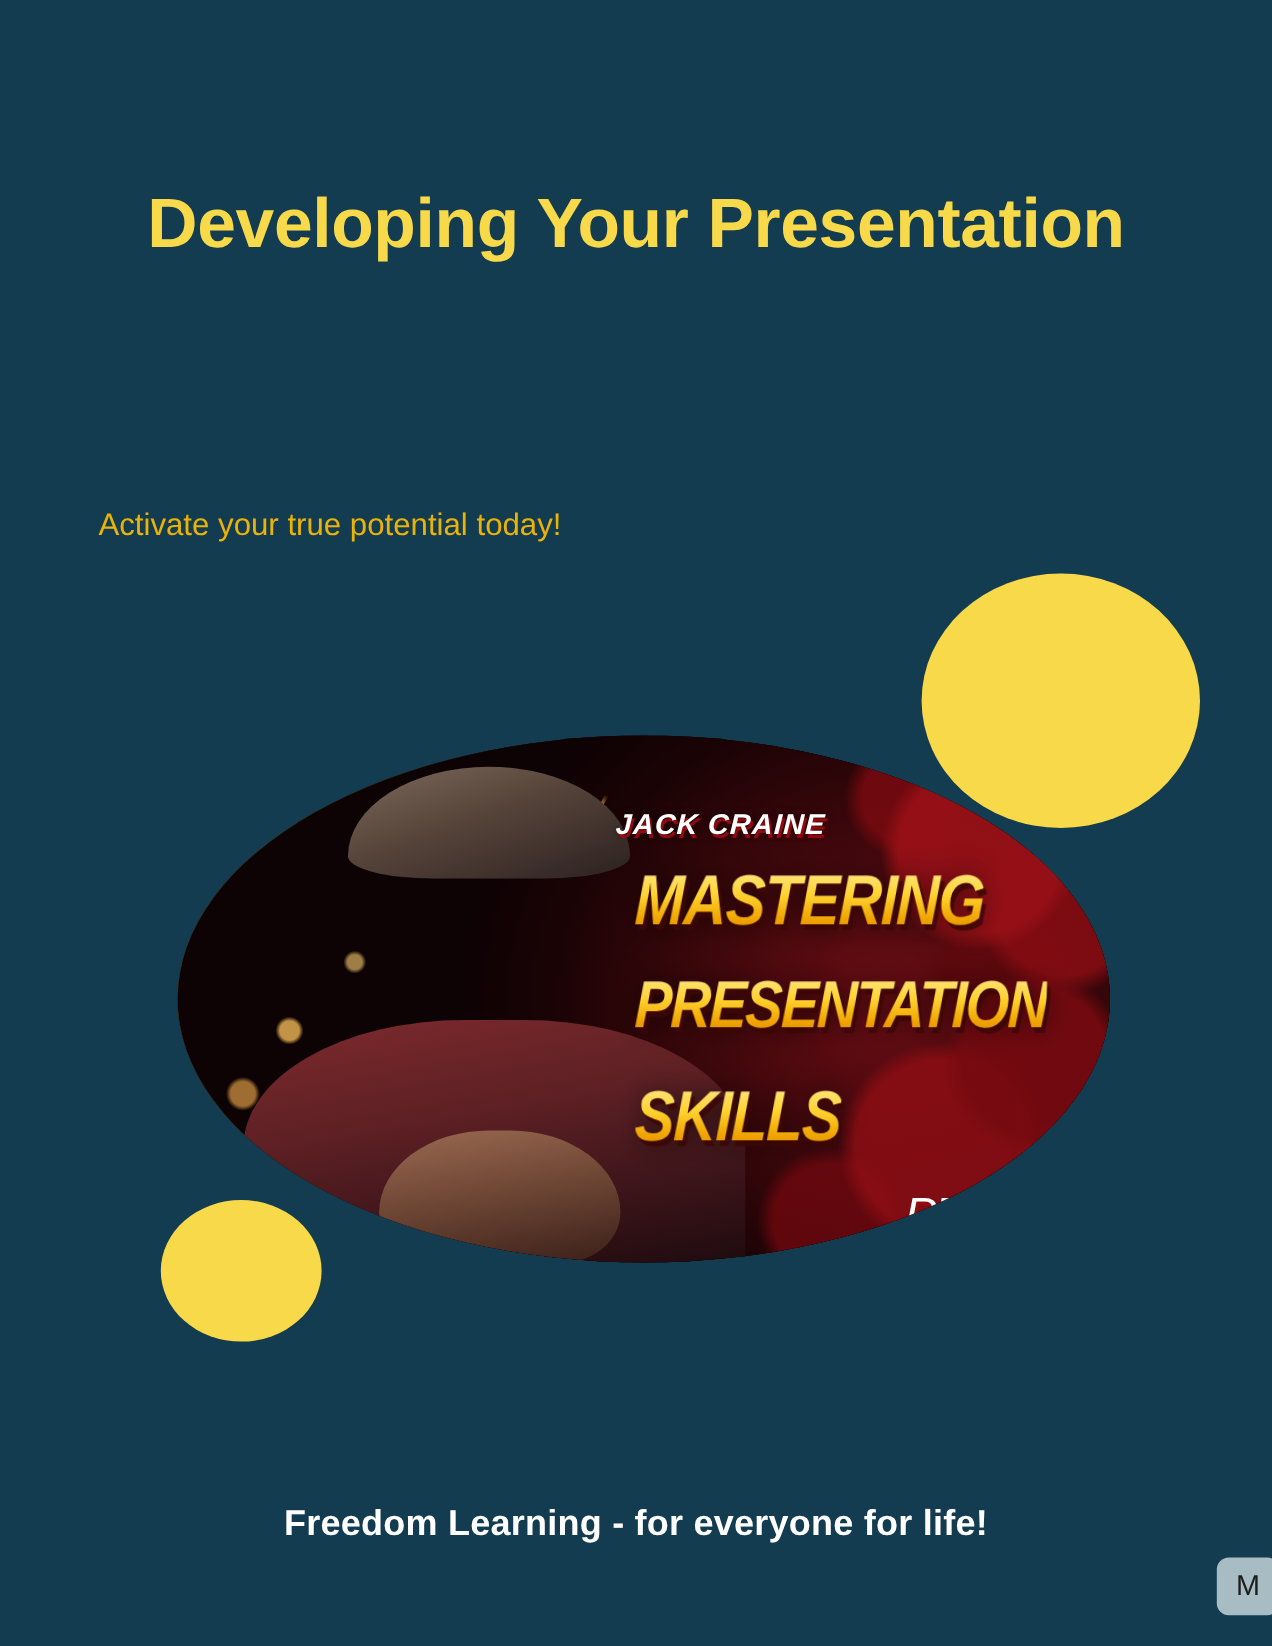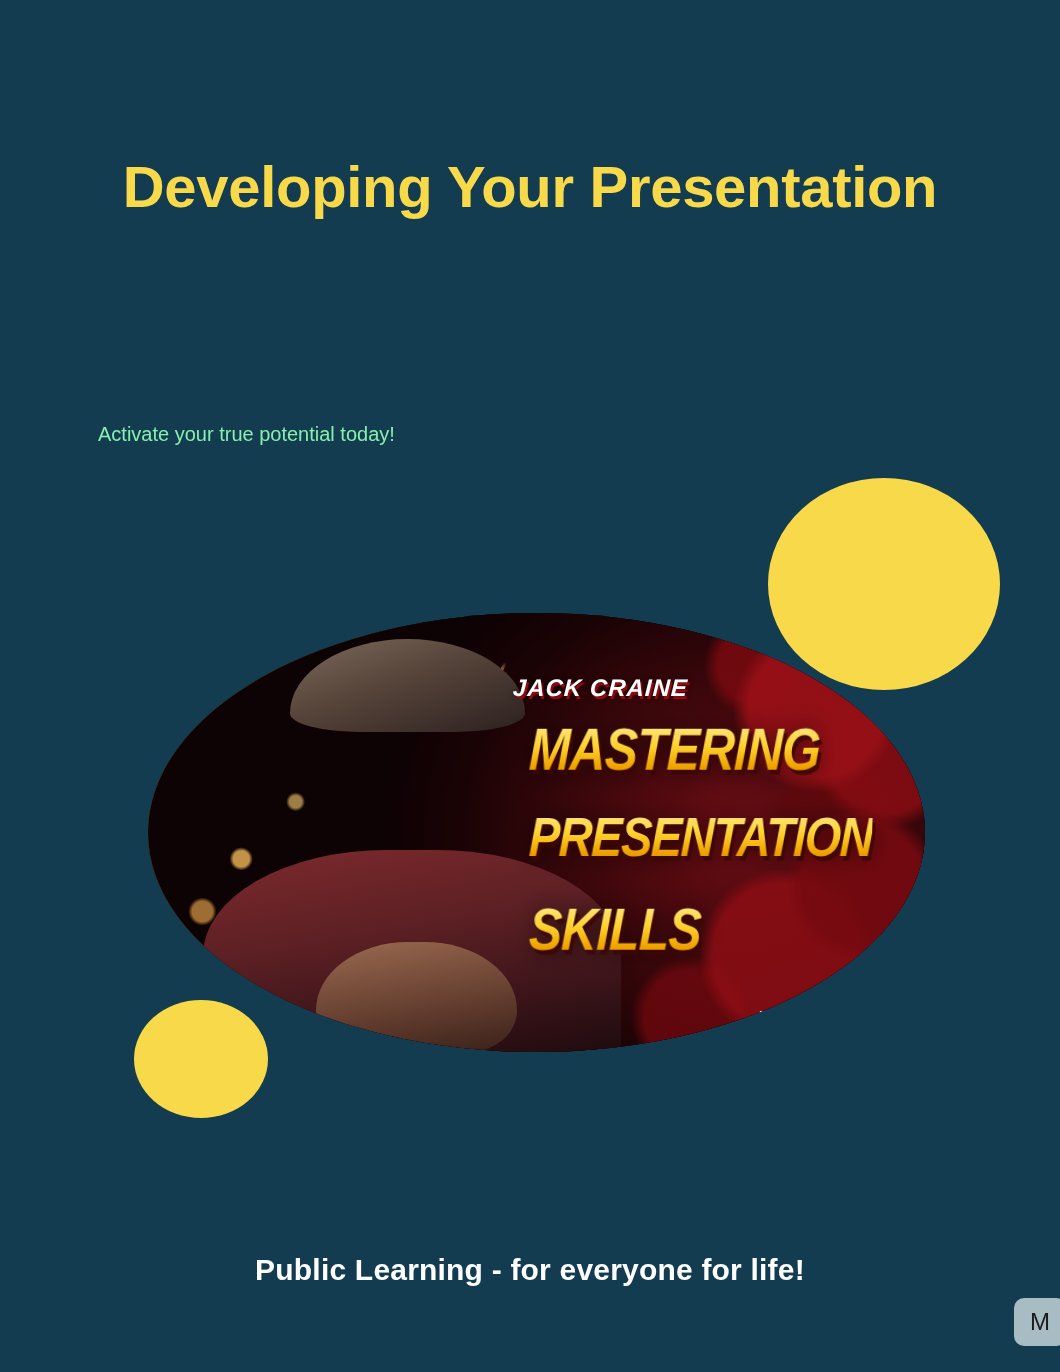--- a/index.html
+++ b/index.html
@@ -37,24 +37,24 @@
     font-size: 58px;
     line-height: 1.0;
     letter-spacing: -0.3px;
     white-space: nowrap;
   }
   .title-line + .title-line { margin-top: 62px; }
 
   
   .subtitle {
     position: absolute;
-    left: 98px;
+    left: 82px;
     top: 422px;
-    color: #86efac;
-    font-size: 20px;
+    color: #eab308;
+    font-size: 26px;
     font-weight: 400;
     line-height: 1.2;
   }
 
   
   .deco-circle {
     position: absolute;
     background: #f7d94a;
     border-radius: 50%;
   }
@@ -203,25 +203,24 @@
     filter: drop-shadow(3px 4px 0 rgba(60,6,4,0.85)) drop-shadow(0 0 10px rgba(0,0,0,0.45));
   }
   .tt-l1 { left: 49%; top: 26%; font-size: 50px; letter-spacing: -1px; }
   .tt-l2 { left: 49%; top: 46%; font-size: 47px; letter-spacing: -1.5px; }
   .tt-l3 { left: 49%; top: 67%; font-size: 50px; letter-spacing: -1px; }
   .tt-pt {
     left: 78%;
     top: 86%;
     color: #ffffff;
     font-size: 40px;
-    font-weight: 700;
+    font-weight: 400;
     font-style: italic;
     letter-spacing: 0px;
     text-shadow: 2px 3px 0 rgba(150,10,16,0.9);
-    margin-top: 12px;
   }
   .tt-slash {
     position: absolute;
     z-index: 6;
     right: 2%;
     top: 74%;
     width: 26px;
     height: 120px;
     background: #ffffff;
     transform: rotate(22deg);
@@ -288,19 +287,19 @@
     <div class="tt tt-name">JACK CRAINE</div>
     <div class="tt tt-big tt-l1">MASTERING</div>
     <div class="tt tt-big tt-l2">PRESENTATION</div>
     <div class="tt tt-big tt-l3">SKILLS</div>
     <div class="tt tt-pt">PT</div>
     <div class="tt-slash"></div>
   </div>
 
   <div class="deco-circle small"></div>
 
-  <div class="footer-text">Public Learning - for everyone for life!</div>
+  <div class="footer-text">Freedom Learning - for everyone for life!</div>
 
   <div class="corner-badge">
     <span>M</span>
   </div>
 
 </div>
 
 </body></html>

